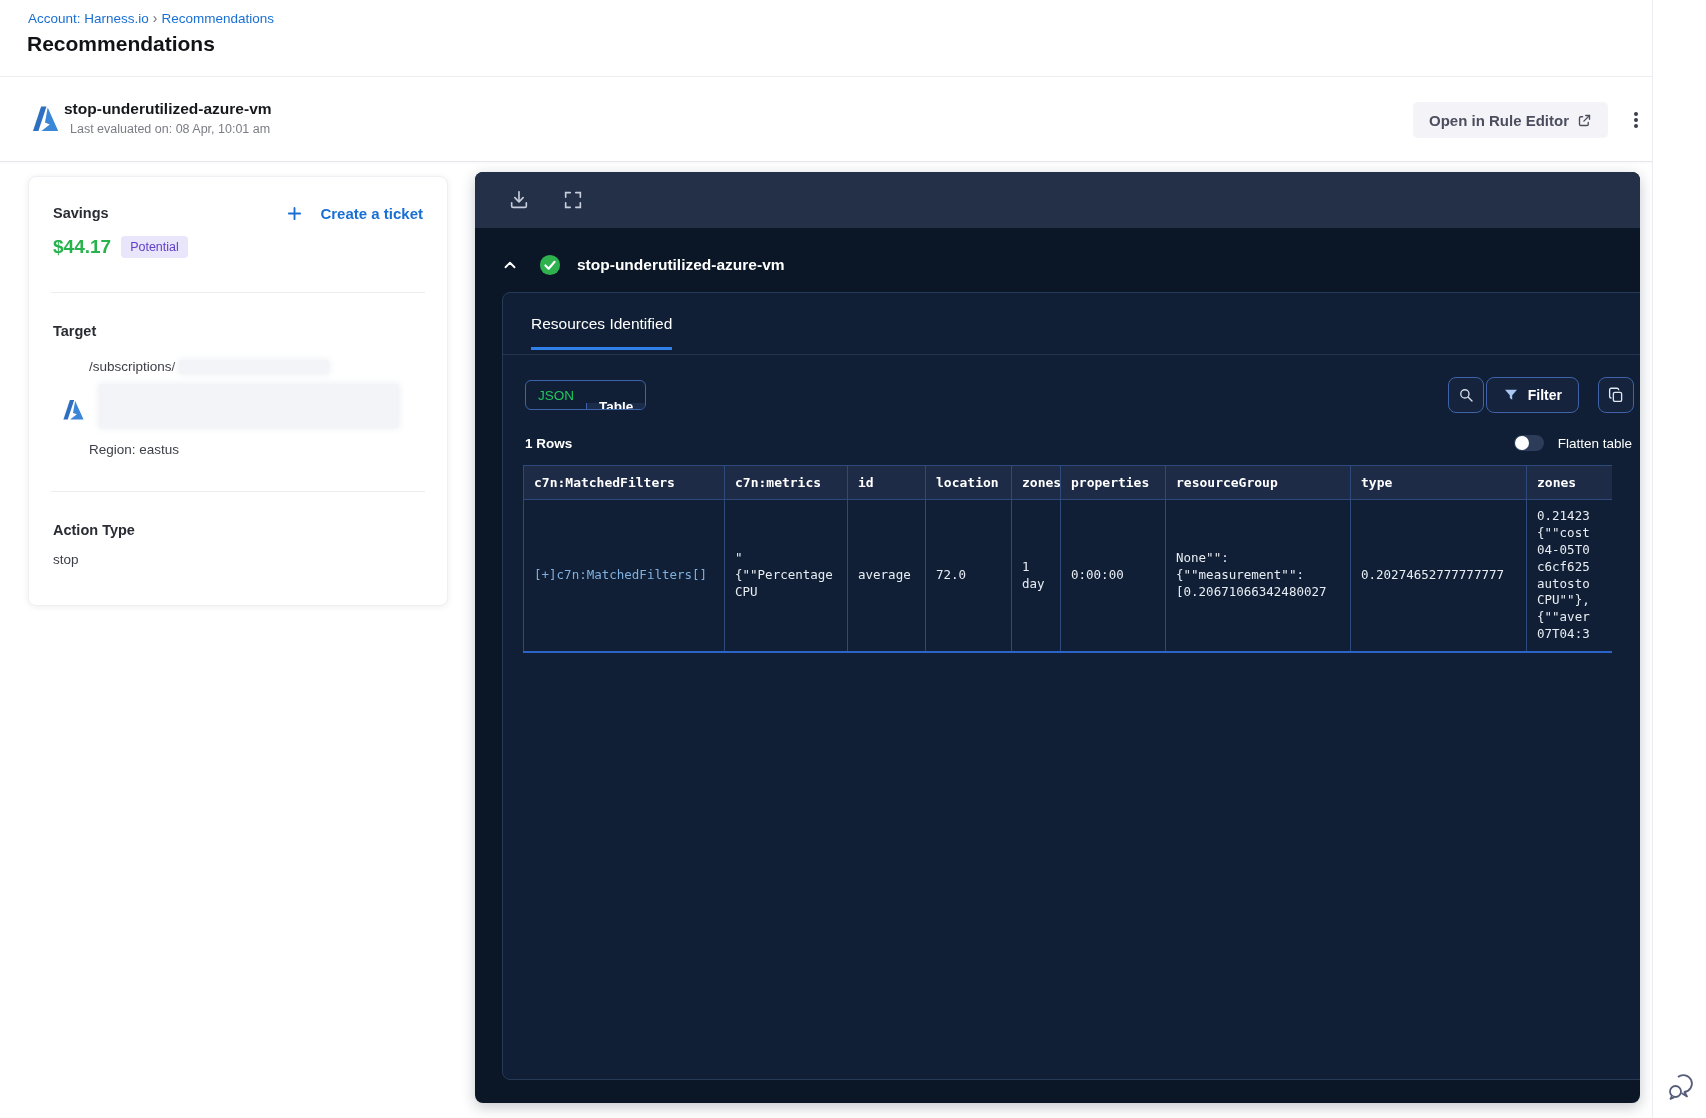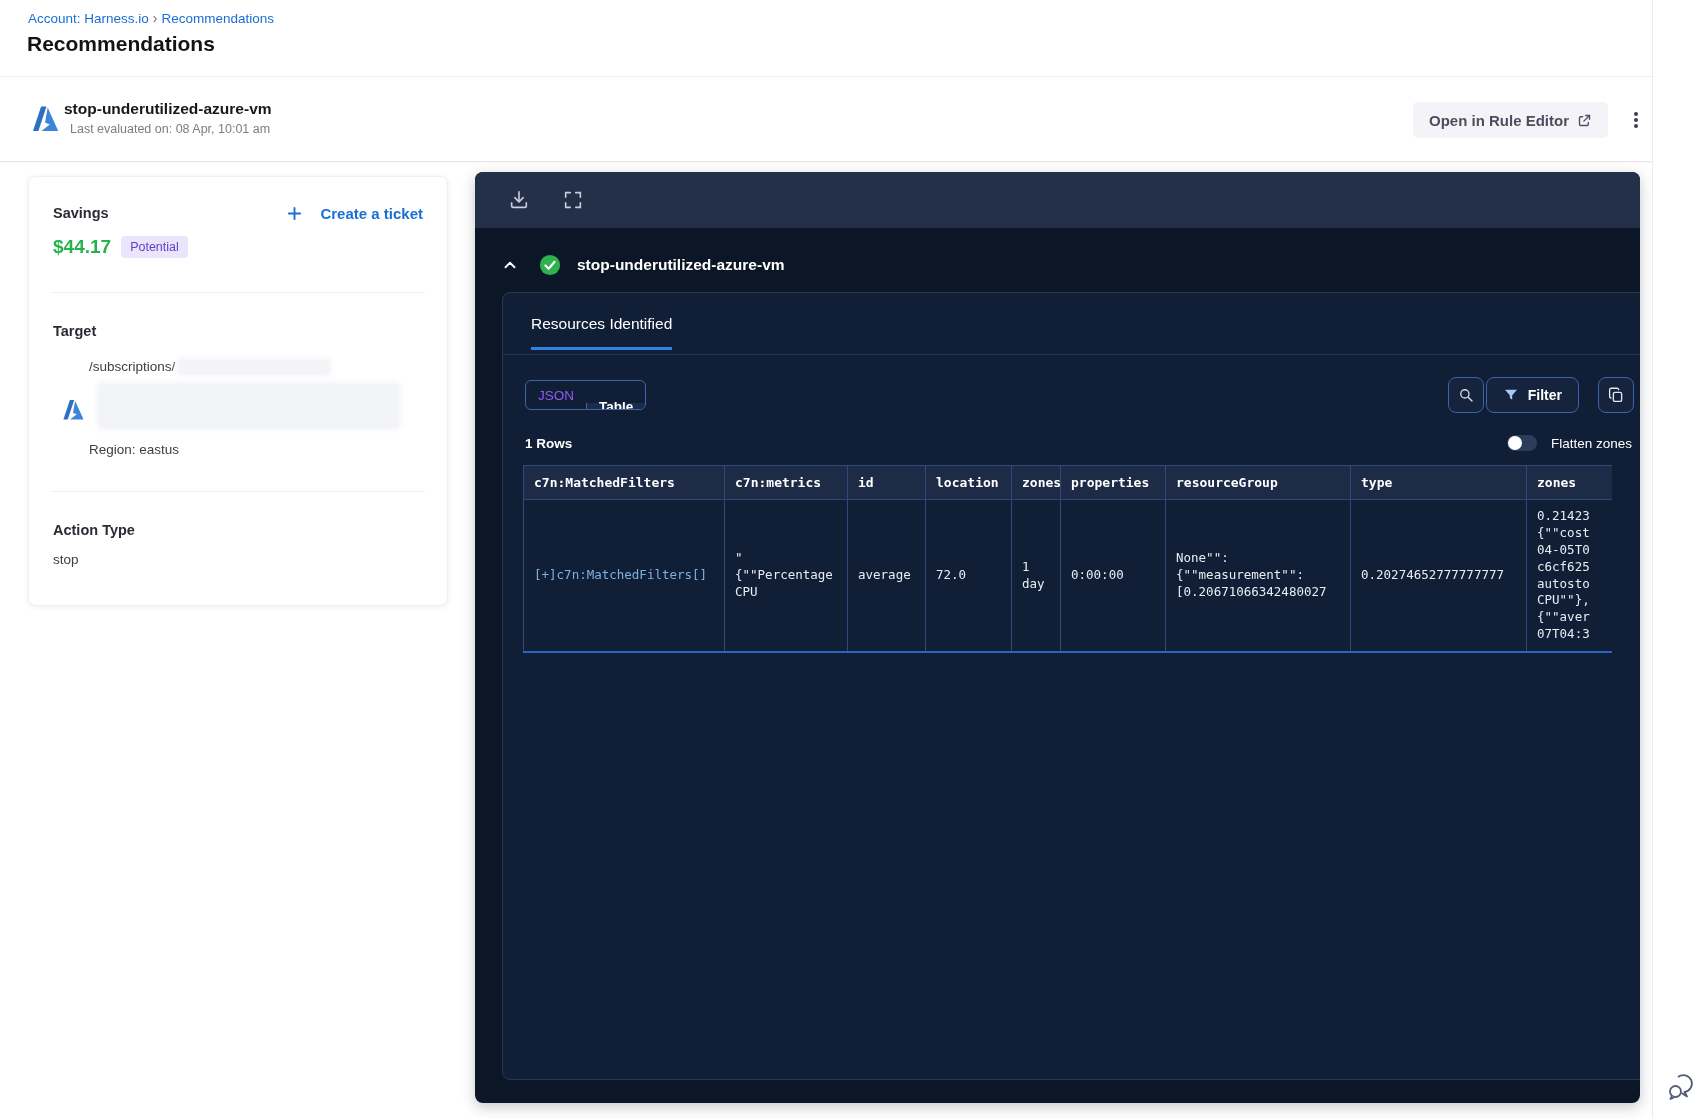--- a/index.html
+++ b/index.html
@@ -51,21 +51,21 @@
   .panel-rec-name { font-size:15.5px; font-weight:700; color:#fff; }
 
   .inner-card { position:absolute; left:27px; top:120px; width:1155px; height:788px; background:#101f35;
     border:1px solid #263a56; border-radius:8px; overflow:hidden; }
   .tabbar { border-bottom:1px solid #223450; padding:22px 0 0 28px; height:62px; }
   .tab { display:inline-block; font-size:15.5px; color:#fff; padding-bottom:14px; border-bottom:3px solid #2f80e8; cursor:pointer; }
 
   .controls-row { display:flex; align-items:center; margin:22px 22px 0 22px; }
   .seg-control { display:flex; border:1px solid #3e63a8; border-radius:6px; overflow:hidden; height:30px; }
   .seg { min-width:56px; padding:0 12px; display:flex; align-items:center; justify-content:center; font-size:13.5px;
-    color:#8b5cf6; background:transparent; border:none; cursor:pointer; font-family:"Liberation Sans",sans-serif; }
+    color:#22c55e; background:transparent; border:none; cursor:pointer; font-family:"Liberation Sans",sans-serif; }
   .seg.active { background:#1b2c4a; color:#fff; font-weight:700; border-left:1px solid #3e63a8;margin-top:22px; }
   .controls-spacer { flex:1; }
   .icon-btn { width:36px; height:36px; border:1px solid #3e63a8; background:#15233c; border-radius:8px;
     display:flex; align-items:center; justify-content:center; cursor:pointer; margin-left:19px; }
   .filter-btn { height:36px; border:1px solid #3e63a8; background:#15233c; border-radius:8px; padding:0 16px;
     display:flex; align-items:center; gap:9px; color:#fff; font-size:14px; font-weight:600; cursor:pointer;
     margin-left:2px; font-family:"Liberation Sans",sans-serif; }
 
   .rows-row { display:flex; align-items:center; margin:22px 24px 0 22px; }
   .rows-count { font-size:13.5px; font-weight:700; color:#fff; }
@@ -223,21 +223,21 @@
         </button>
       </div>
 
       <div class="rows-row">
         <span class="rows-count">1 Rows</span>
         <div class="controls-spacer"></div>
         <div class="flatten-wrap">
           <button class="toggle">
               <span class="knob"></span>
             </button>
-          <span class="flatten-label">Flatten zones</span>
+          <span class="flatten-label">Flatten table</span>
         </div>
       </div>
 
       <div class="table-clip">
         <table class="res-table">
           <colgroup>
             <col style="width:201px">
               <col style="width:123px">
               <col style="width:78px">
               <col style="width:86px">

